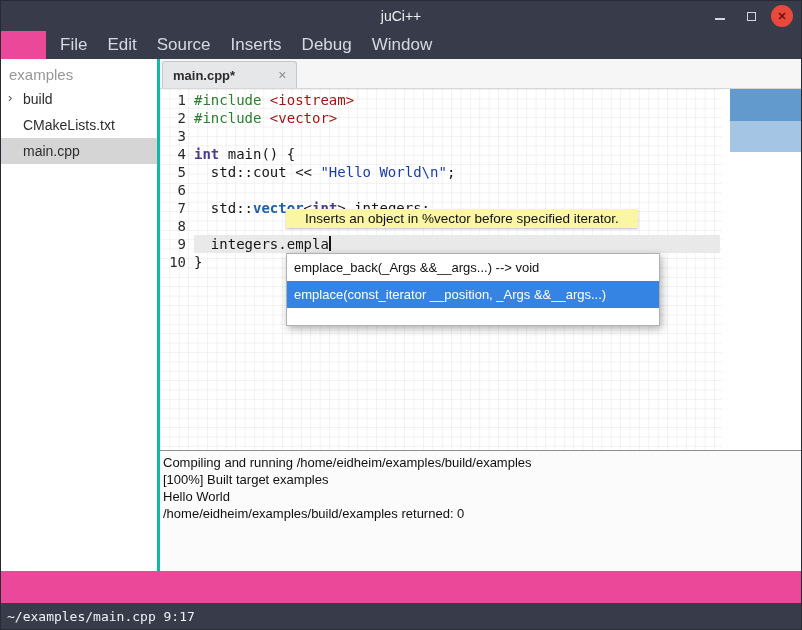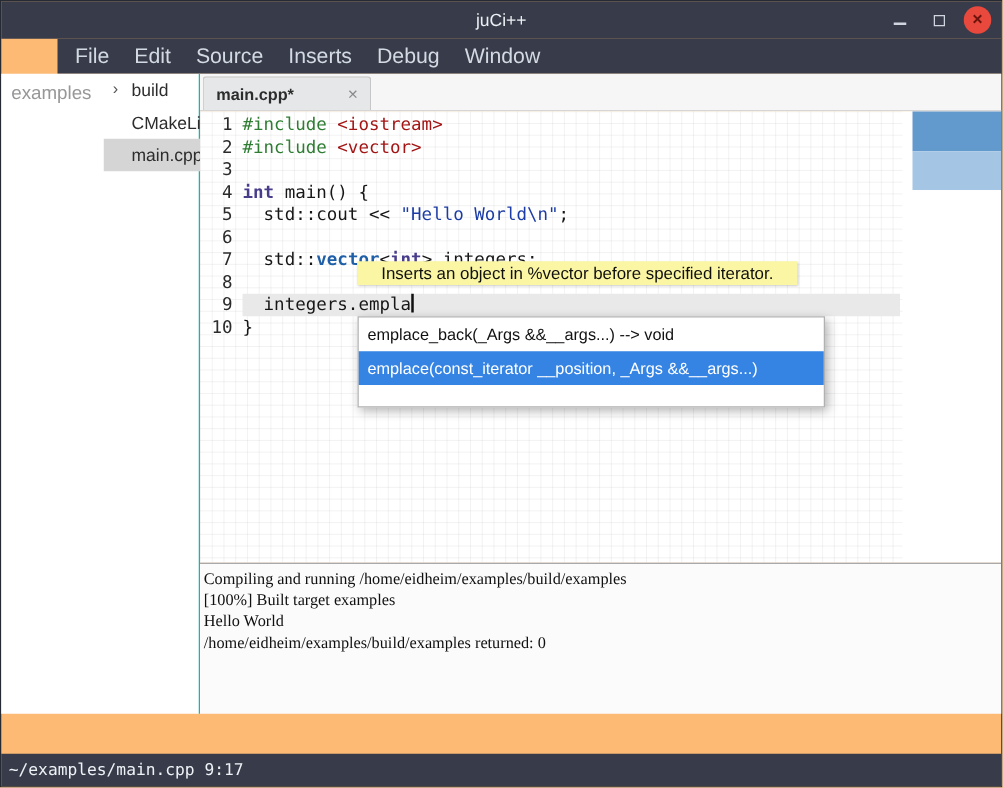--- a/index.html
+++ b/index.html
@@ -4,21 +4,21 @@
 <style>
   * { box-sizing: border-box; }
   html, body { margin:0; padding:0; }
   body {
     width:802px; height:630px; overflow:hidden;
     font-family:"Liberation Sans", sans-serif;
     background:#fff;
   }
   .window {
     width:802px; height:630px; display:flex; flex-direction:column;
-    border:1px solid #262b33; background:#fdba74;
+    border:1px solid #262b33; background:#ec4899;
   }
 
   
   .titlebar {
     flex:0 0 30px; background:#383c4a; position:relative;
     color:#e8ebf0;
   }
   .title {
     position:absolute; left:0; right:0; top:0; height:30px;
     text-align:center; line-height:30px; font-size:14px; color:#eceff4;
@@ -39,21 +39,21 @@
     display:flex; align-items:stretch; padding-left:4px; font-size:17px;margin-left:45px;
   }
   .menu-item { display:flex; align-items:center; padding:0 10px; }
 
   
   .content { flex:1 1 auto; display:flex; min-height:0; }
 
   
   .sidebar {
     flex:0 0 159px; width:159px; background:#ffffff;
-    border-right:1px solid #14b8a6; display:flex; flex-direction:row;
+    border-right:3px solid #14b8a6; display:flex; flex-direction:column;
   }
   .sidebar-header {
     color:#979797; font-size:15px; padding:7px 10px 5px 8px; height:27px;
   }
   .tree-item {
     height:26px; display:flex; align-items:center; font-size:14px; color:#2d2d2d;
     padding-left:22px; position:relative; white-space:nowrap; overflow:hidden;
   }
   .tree-item.selected { background:#d5d5d5; }
   .chevron {
@@ -127,21 +127,21 @@
   }
   .comp-item {
     height:27px; line-height:27px; padding:0 7px;
     white-space:nowrap; overflow:hidden; color:#111;
   }
   .comp-item.selected { background:#3584e4; color:#fff; }
 
   
   .output {
     flex:0 0 121px; border-top:1px solid #8f8f8f; background:#fbfbfb;
-    font-family:Liberation Serif, serif; font-size:13px;
+    font-family:Liberation Sans, sans-serif; font-size:13px;
     padding:3px 3px; overflow:hidden;
   }
   .out-line { white-space:pre; line-height:17px; color:#101010; }
 
   
   .statusbar {
     flex:0 0 26px; background:#383c4a; color:#eef1f5;
     font-family:"DejaVu Sans Mono", monospace; font-size:13px;
     display:flex; align-items:center; padding:0 6px;margin-top:32px;
   }

